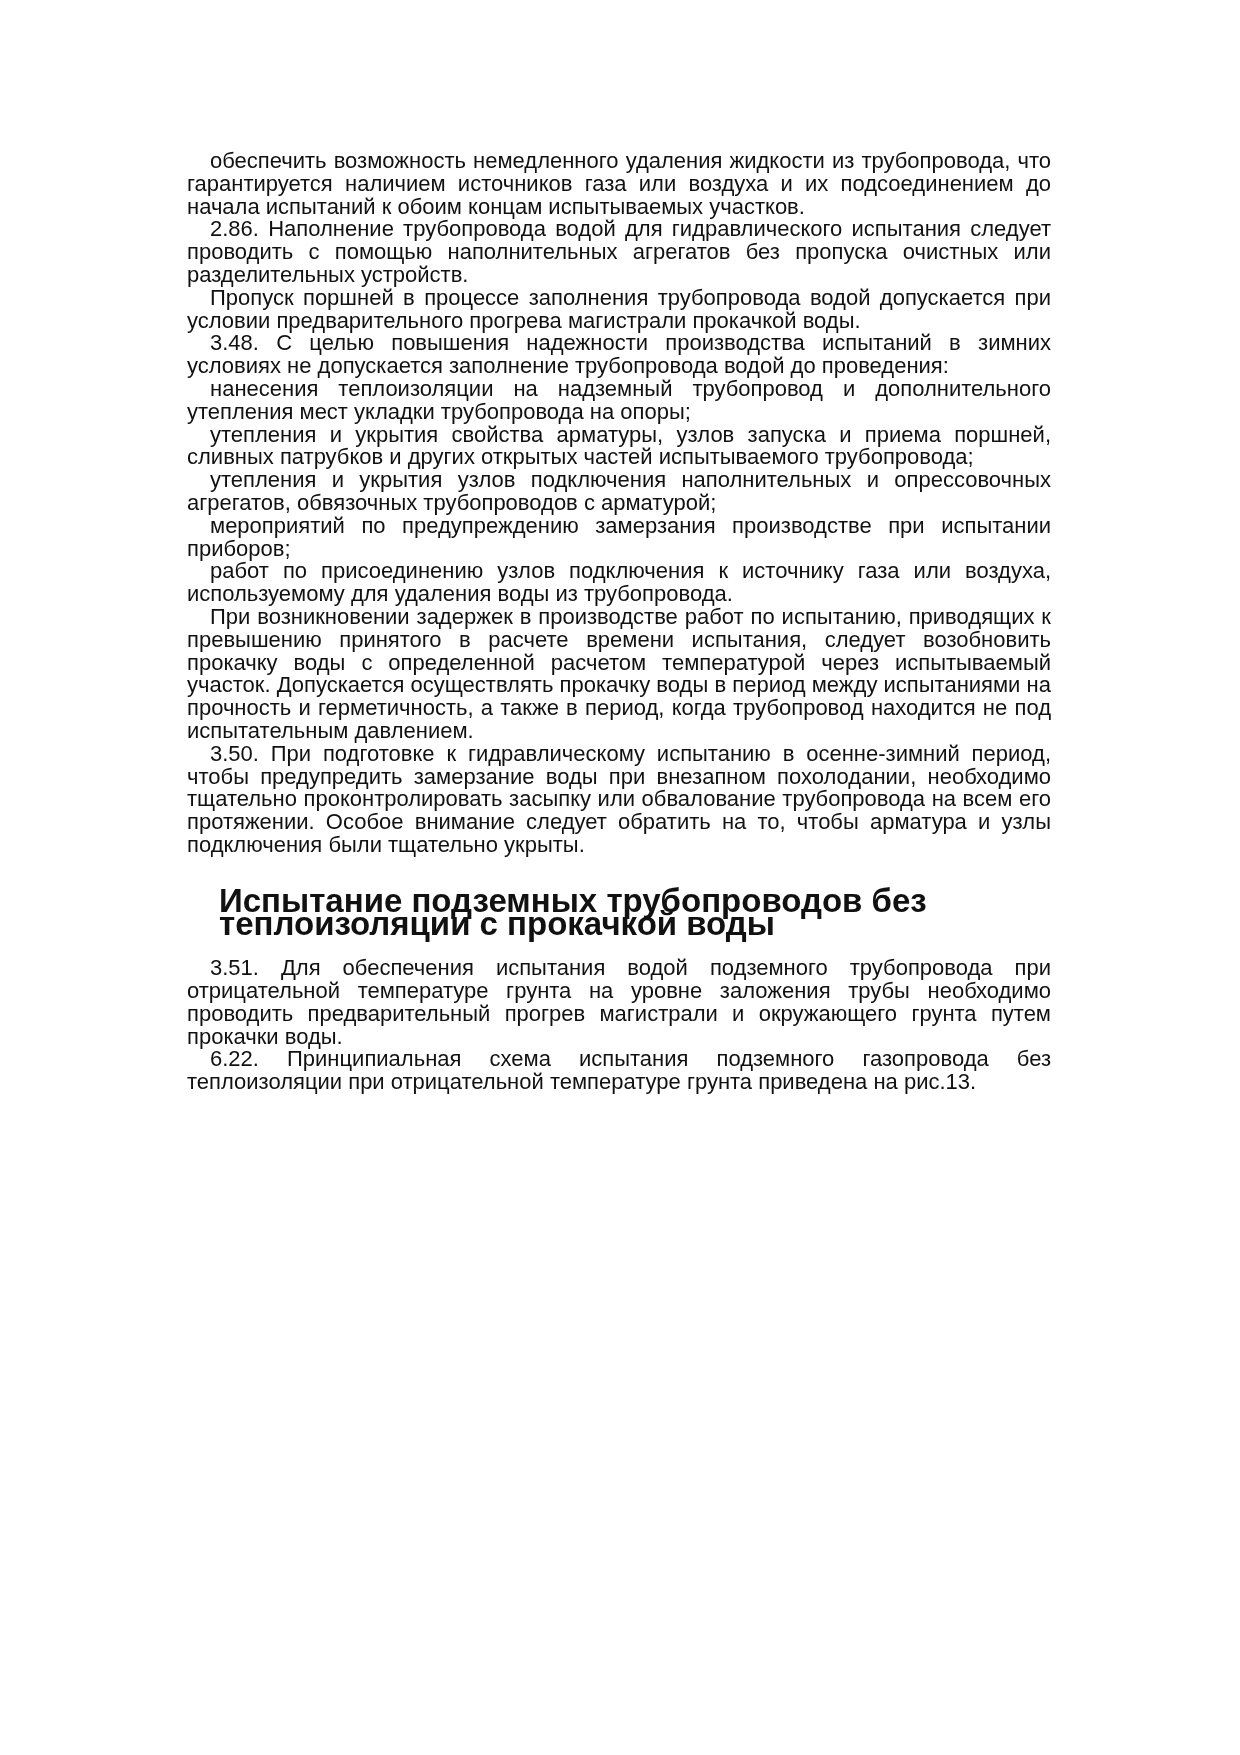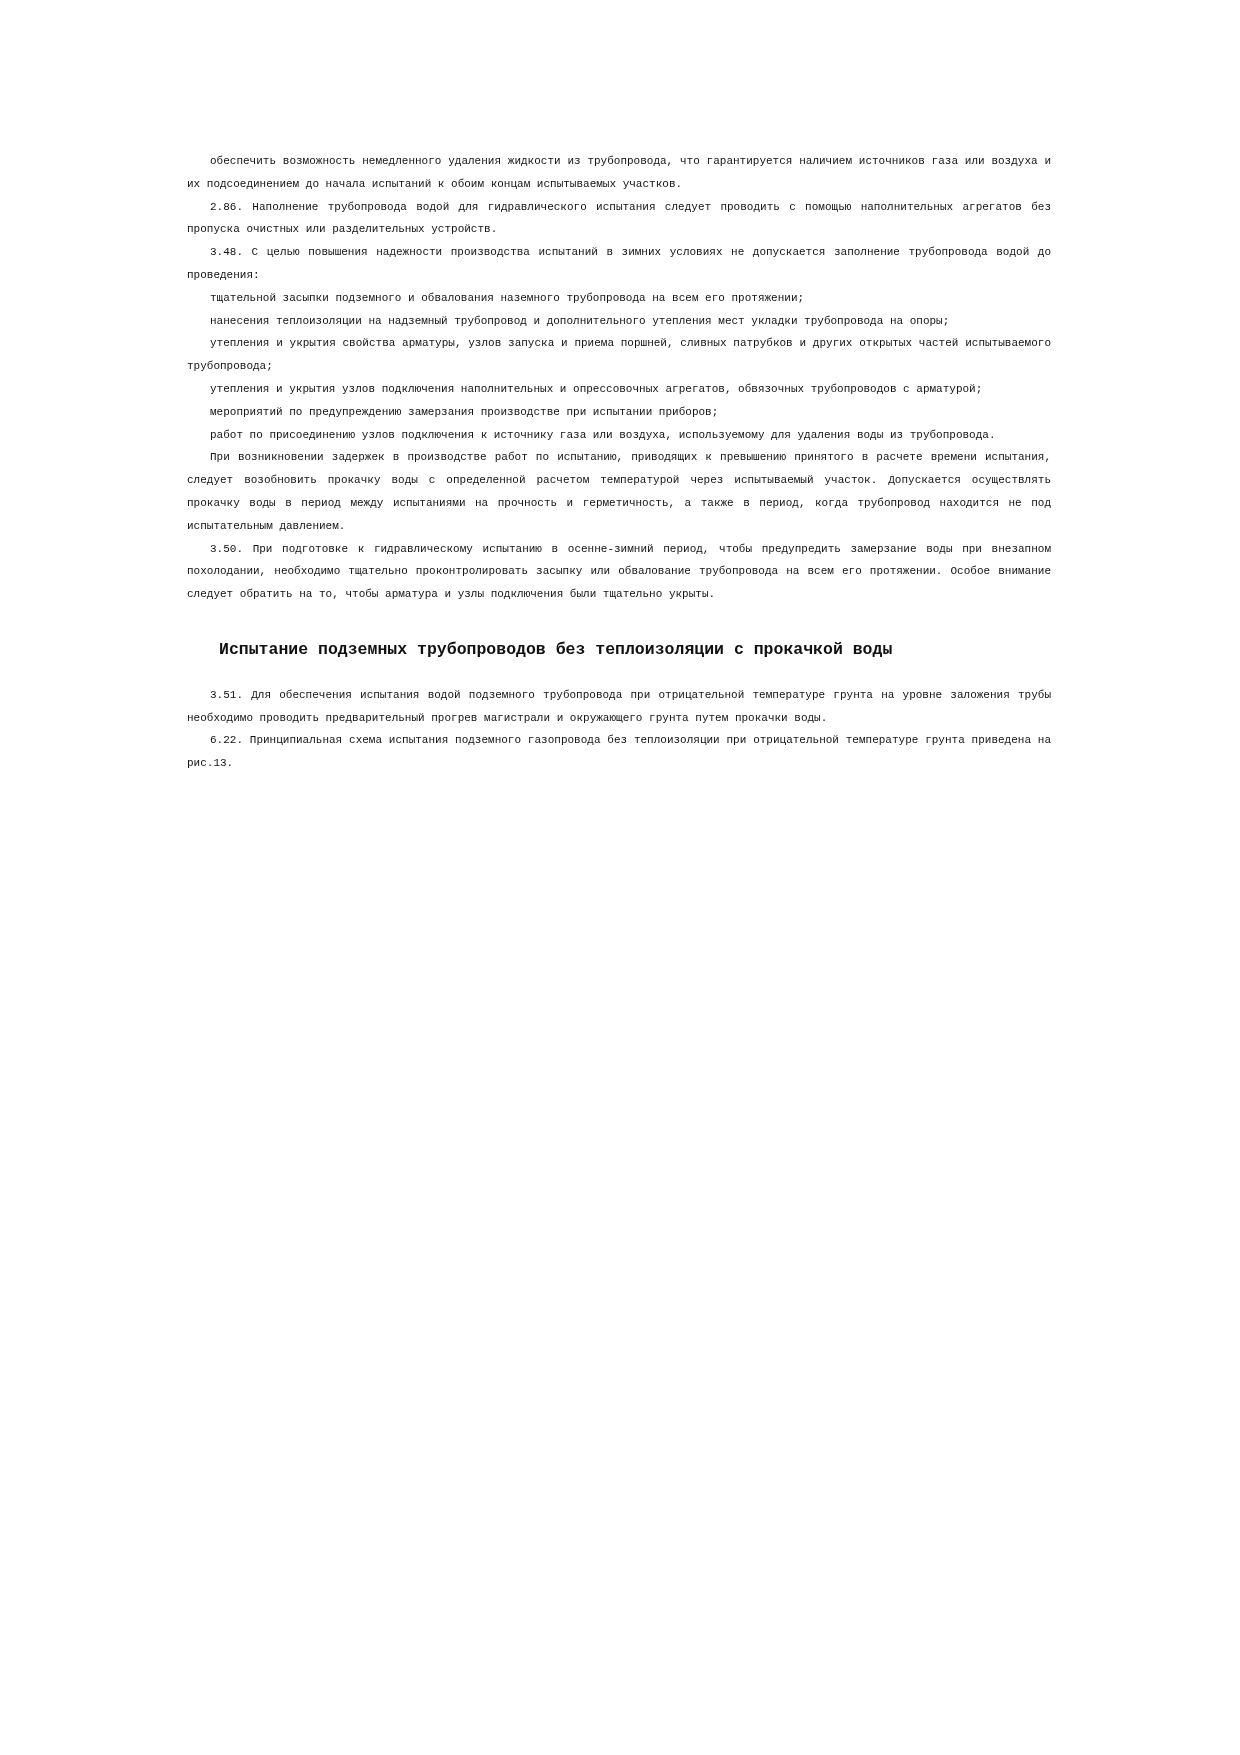--- a/index.html
+++ b/index.html
@@ -2,22 +2,22 @@
 <html><head>
   <meta charset="utf-8">
   <style>
     html, body { margin: 0; padding: 0; background: #ffffff; }
     body { width: 1240px; height: 1755px; position: relative; overflow: hidden; }
     .page {
       position: absolute;
       left: 187px;
       top: 150px;
       width: 864px;
-      font-family: Liberation Mono, monospace;
-      font-size: 11px;
+      font-family: Liberation Sans, sans-serif;
+      font-size: 22px;
       line-height: 22.8px;
       color: #111111;
     }
     .p {
       margin: 0;
       text-indent: 23px;
       text-align: justify;
     }
     .heading {
       margin: 33px 0 22px 0;
@@ -26,22 +26,22 @@
       text-align: left;
       text-indent: 0;
     }
   </style>
 </head>
 <body>
 
 <div class="page">
   <p class="p">обеспечить возможность немедленного удаления жидкости из трубопровода, что гарантируется наличием источников газа или воздуха и их подсоединением до начала испытаний к обоим концам испытываемых участков.</p>
   <p class="p">2.86. Наполнение трубопровода водой для гидравлического испытания следует проводить с помощью наполнительных агрегатов без пропуска очистных или разделительных устройств.</p>
+  <p class="p">Пропуск поршней в процессе заполнения трубопровода водой допускается при условии предварительного прогрева магистрали прокачкой воды.</p>
   <p class="p">3.48. С целью повышения надежности производства испытаний в зимних условиях не допускается заполнение трубопровода водой до проведения:</p>
-  <p class="p">тщательной засыпки подземного и обвалования наземного трубопровода на всем его протяжении;</p>
   <p class="p">нанесения теплоизоляции на надземный трубопровод и дополнительного утепления мест укладки трубопровода на опоры;</p>
   <p class="p">утепления и укрытия свойства арматуры, узлов запуска и приема поршней, сливных патрубков и других открытых частей испытываемого трубопровода;</p>
   <p class="p">утепления и укрытия узлов подключения наполнительных и опрессовочных агрегатов, обвязочных трубопроводов с арматурой;</p>
   <p class="p">мероприятий по предупреждению замерзания производстве при испытании приборов;</p>
   <p class="p">работ по присоединению узлов подключения к источнику газа или воздуха, используемому для удаления воды из трубопровода.</p>
   <p class="p">При возникновении задержек в производстве работ по испытанию, приводящих к превышению принятого в расчете времени испытания, следует возобновить прокачку воды с определенной расчетом температурой через испытываемый участок. Допускается осуществлять прокачку воды в период между испытаниями на прочность и герметичность, а также в период, когда трубопровод находится не под испытательным давлением.</p>
   <p class="p">3.50. При подготовке к гидравлическому испытанию в осенне-зимний период, чтобы предупредить замерзание воды при внезапном похолодании, необходимо тщательно проконтролировать засыпку или обвалование трубопровода на всем его протяжении. Особое внимание следует обратить на то, чтобы арматура и узлы подключения были тщательно укрыты.</p>
 
   <h2 class="p heading">Испытание подземных трубопроводов без теплоизоляции с прокачкой воды</h2>
 

